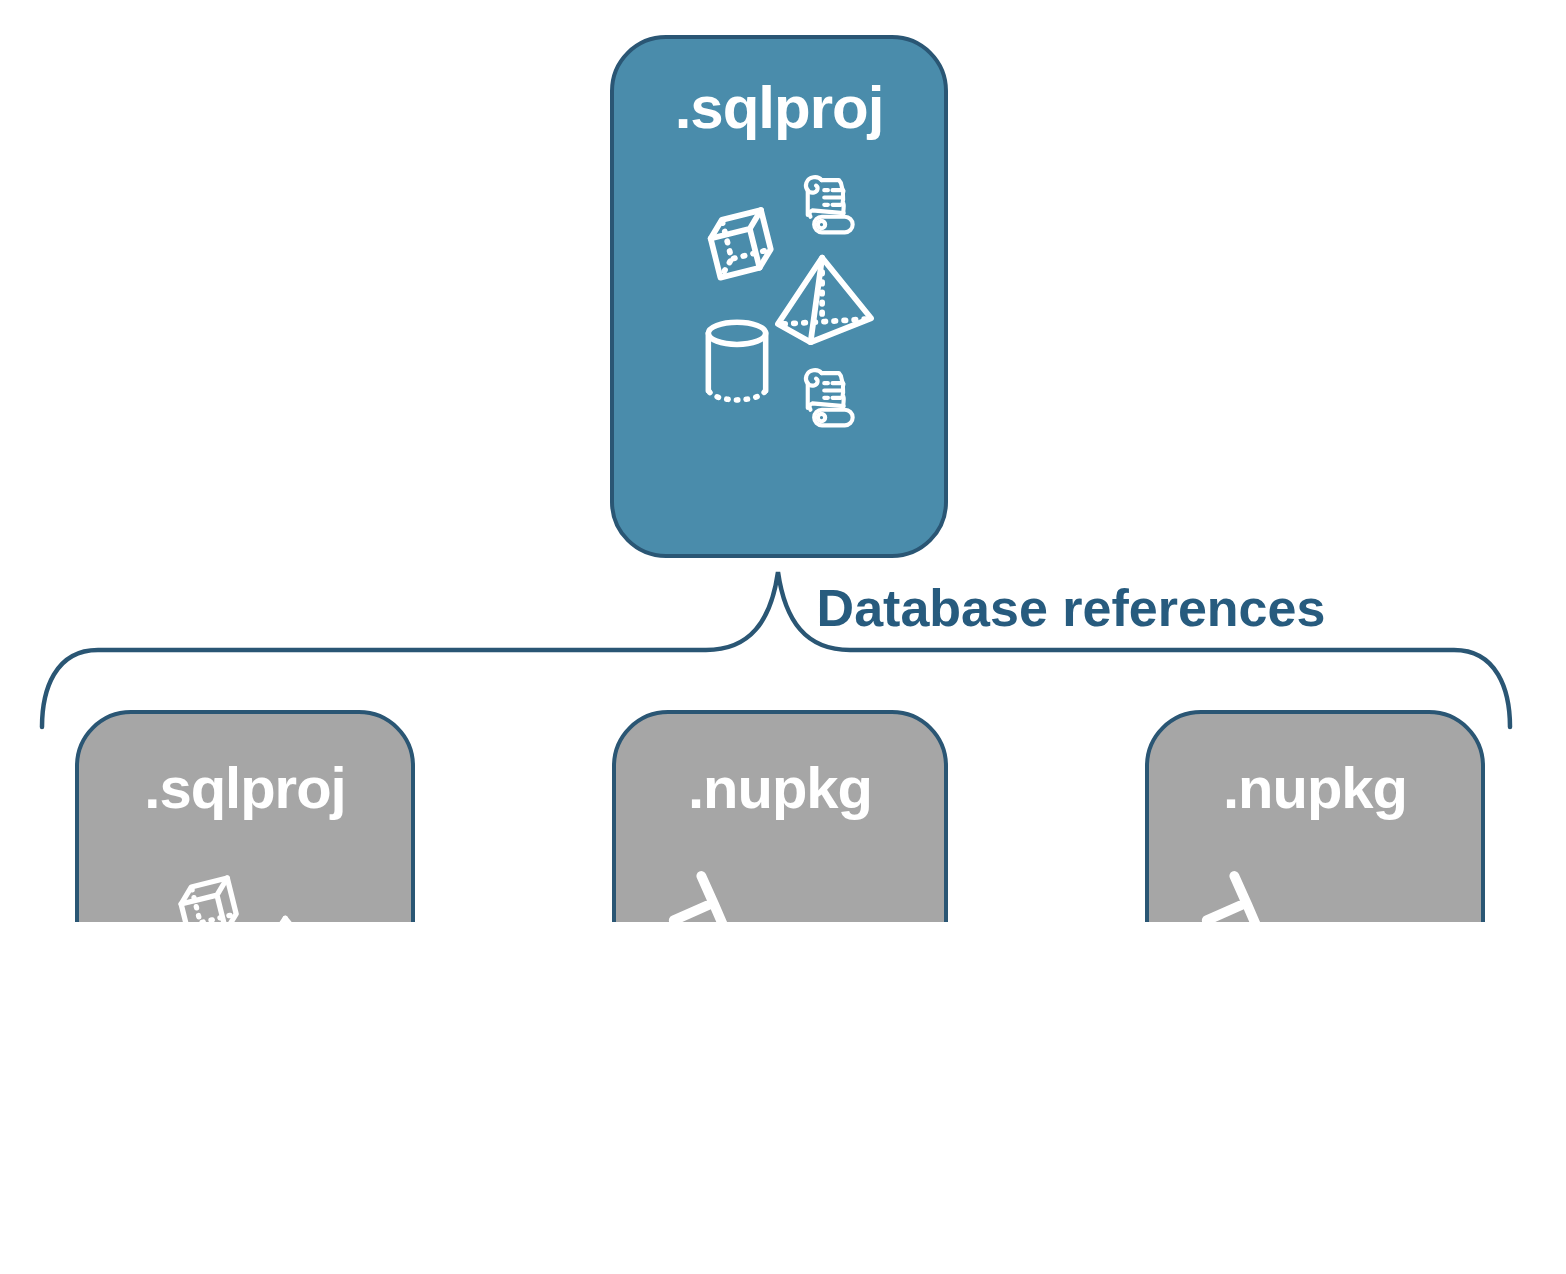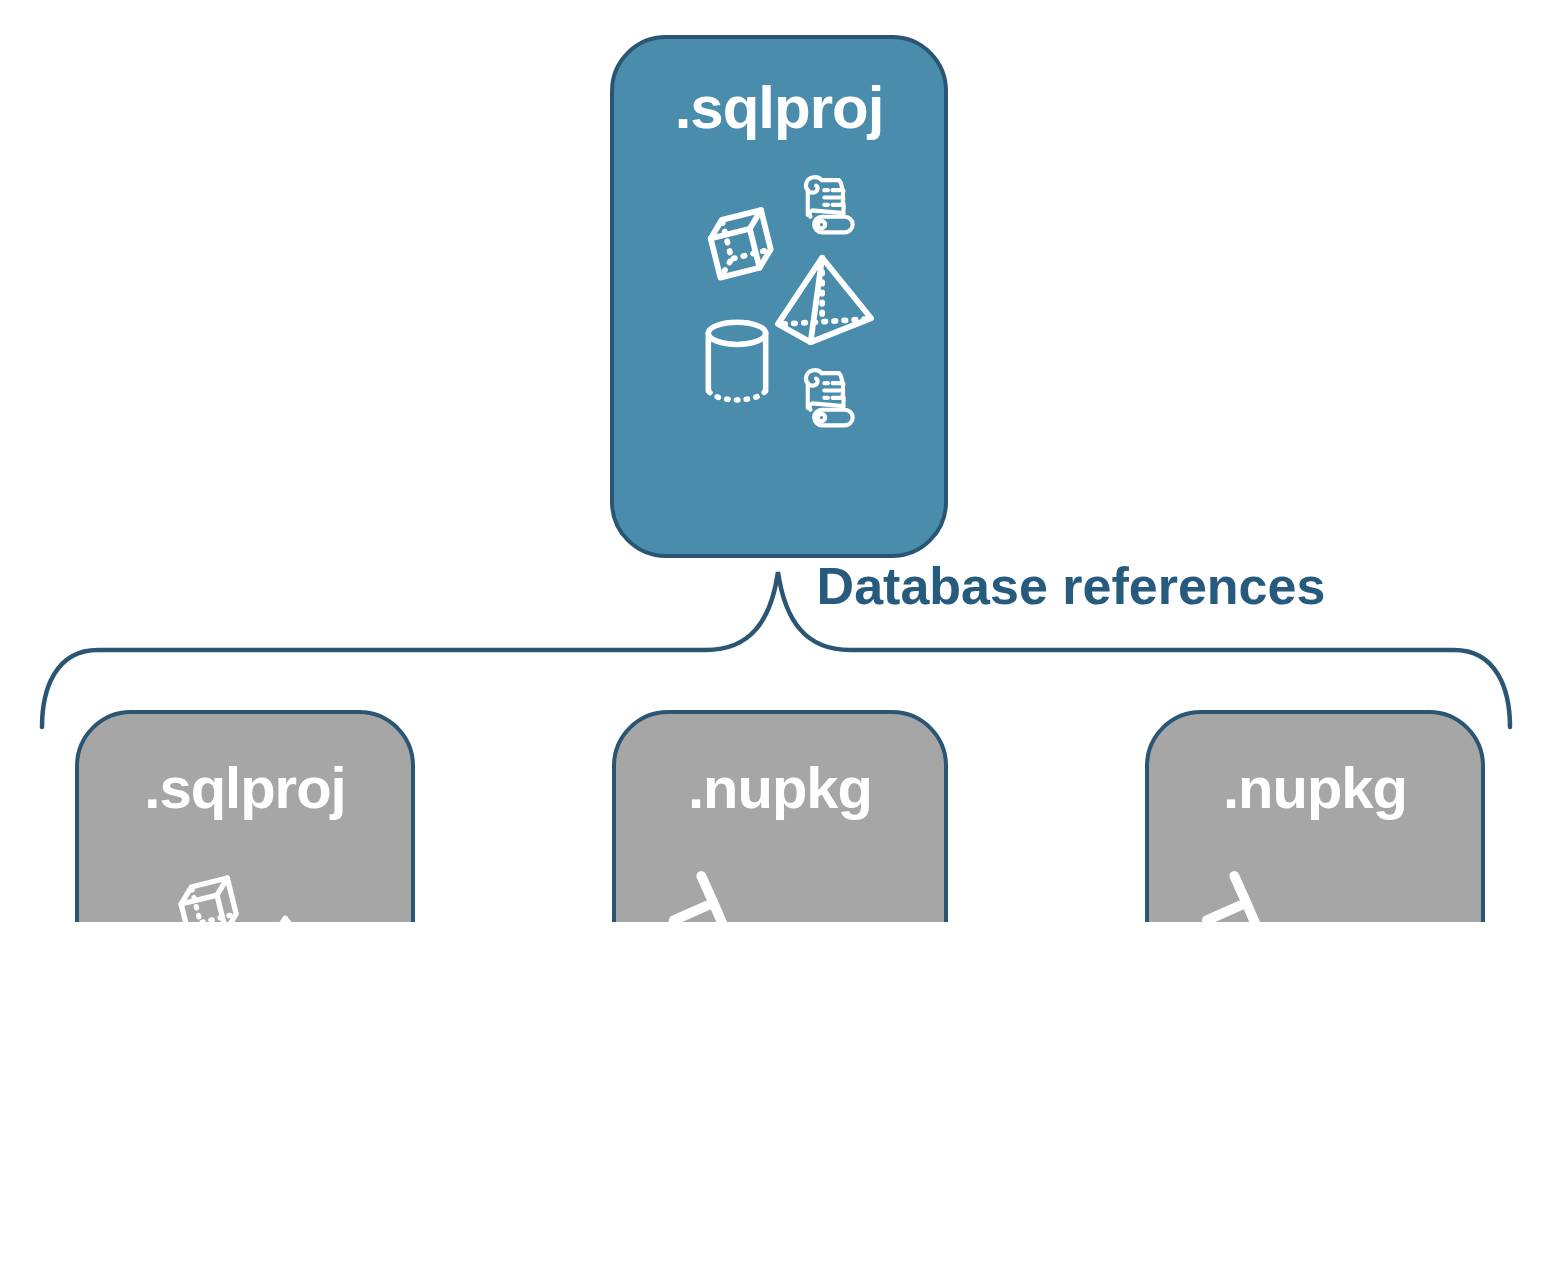--- a/index.html
+++ b/index.html
@@ -56,21 +56,21 @@
   .c1 .i-pyramid{left:158px;top:198px;width:102px;height:92px;}
   .c1 .i-cylinder{left:90px;top:266px;width:70px;height:88px;}
   
   .i-dolly{left:44px;top:146px;width:256px;height:296px;}
   .brace{
     position:absolute;left:0;top:0;width:1566px;height:1274px;
     pointer-events:none;
   }
   .connector-label{
     position:absolute;
-    left:1071px;top:556px;
+    left:1071px;top:578px;
     transform:translateX(-50%);
     font-size:52px;
     font-weight:700;
     color:var(--label-text);
     white-space:nowrap;
     text-align:center;
   }
   .defs{position:absolute;width:0;height:0;overflow:hidden;}
 </style>
 </head>

